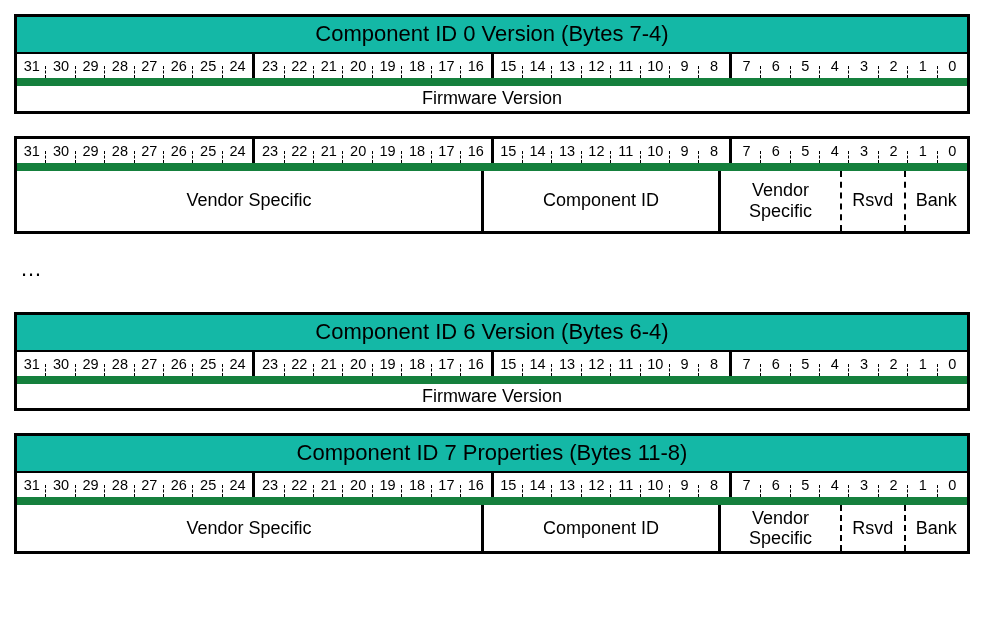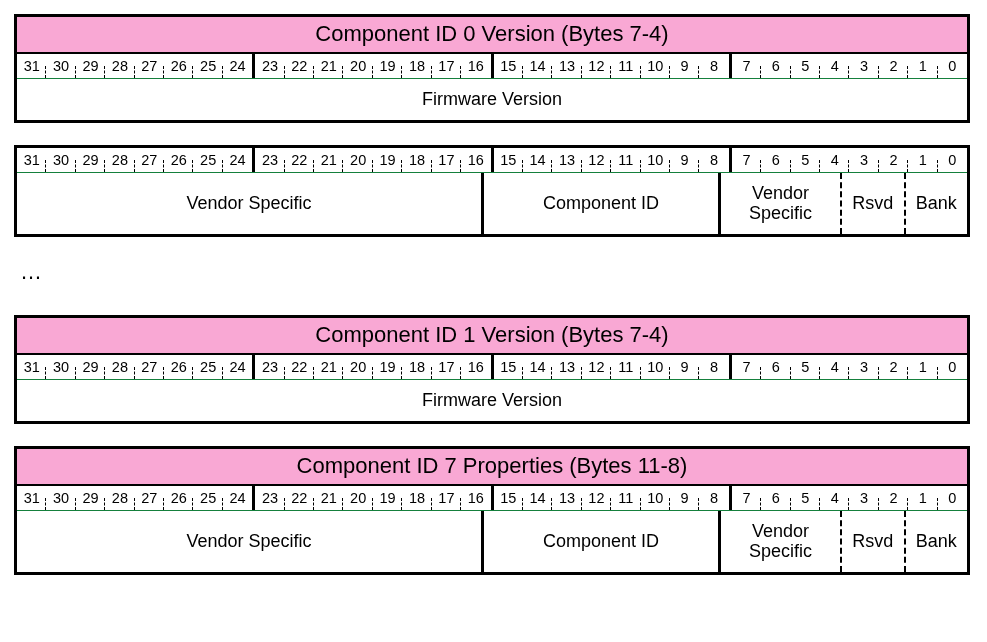--- a/index.html
+++ b/index.html
@@ -11,35 +11,35 @@
     width: 987px;
     box-sizing: border-box;
   }
   .reg-table {
     width: 950px;
     border: 3px solid #000;
     margin-bottom: 22px;
     background: #fff;
   }
   .title-row {
-    background: #f9a8d4;
+    background: #14b8a6;
     text-align: center;
     font-size: 22px;
     padding: 4px 0 5px 0;
     border-bottom: 2px solid #000;
   }
   .ellipsis {
     font-size: 22px;
     margin: 6px 0 30px 6px;
   }
   
   .bit-row {
     display: flex;
     height: 24px;
-    border-bottom: 1px solid #15803d;
+    border-bottom: 8px solid #15803d;
   }
   .byte-group {
     display: flex;
     flex: 1 1 0;
     border-right: 3px solid #000;
   }
   .byte-group:last-child { border-right: none; }
   .bit-cell {
     flex: 1 1 0;
     text-align: center;
@@ -63,21 +63,21 @@
   .field-row.tall { min-height: 60px; }
   .field-row.short { min-height: 24px; }
   .field-row.med  { min-height: 46px; }
   .field {
     display: flex;
     align-items: center;
     justify-content: center;
     text-align: center;
     font-size: 18px;
     line-height: 1.15;
-    padding: 10px 2px;
+    padding: 2px 2px;
     box-sizing: border-box;
   }
   .sep-solid { border-right: 3px solid #000; }
   .sep-dash  { border-right: 2px dashed #000; }
 </style>
 </head>
 <body>
 
 <div class="reg-table">
   <div class="title-row">Component ID 0 Version (Bytes 7-4)</div>
@@ -176,21 +176,21 @@
       <div class="field sep-solid" style="flex: 8 1 0px;">Component ID</div>
       <div class="field sep-dash" style="flex: 4 1 0px;">Vendor Specific</div>
       <div class="field sep-dash" style="flex: 2 1 0px;">Rsvd</div>
       <div class="field" style="flex: 2 1 0px;">Bank</div>
     </div>
 </div>
 
 <div class="ellipsis">…</div>
 
 <div class="reg-table">
-  <div class="title-row">Component ID 1 Version (Bytes 7-4)</div>
+  <div class="title-row">Component ID 6 Version (Bytes 6-4)</div>
   <div class="bit-row">
       <div class="byte-group">
         <div class="bit-cell">31</div>
         <div class="bit-cell">30</div>
         <div class="bit-cell">29</div>
         <div class="bit-cell">28</div>
         <div class="bit-cell">27</div>
         <div class="bit-cell">26</div>
         <div class="bit-cell">25</div>
         <div class="bit-cell">24</div>

